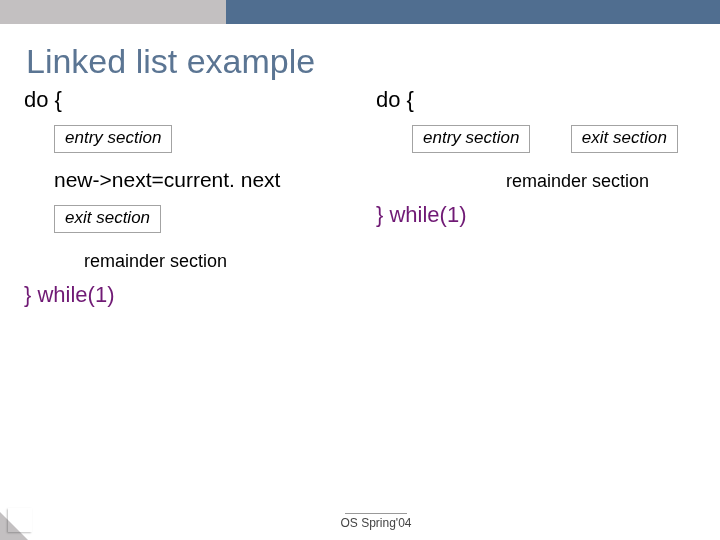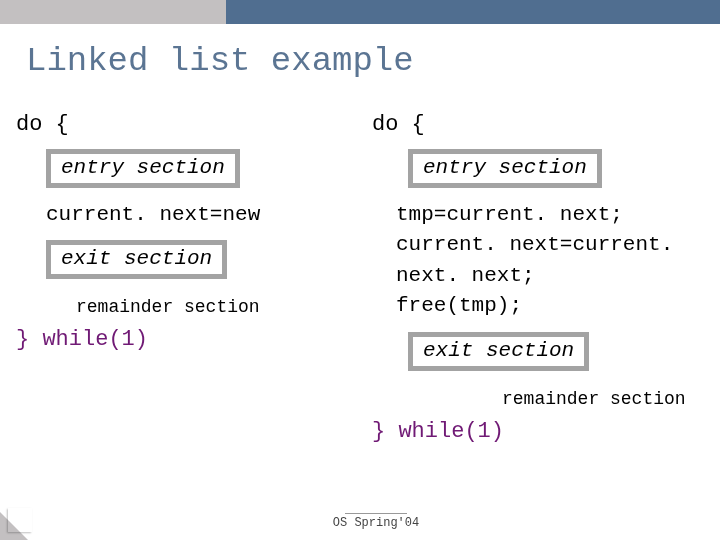--- a/index.html
+++ b/index.html
@@ -1,15 +1,15 @@
 <!DOCTYPE html>
 <html><head>
 <meta charset="utf-8">
 <style>
-  * { margin: 0; padding: 0; box-sizing: border-box; font-family: Liberation Mono, monospace; }
+  * { margin: 0; padding: 0; box-sizing: border-box; }
   body {
     width: 720px;
     height: 540px;
     background: #ffffff;
     font-family: Verdana, Geneva, sans-serif;
     position: relative;
     overflow: hidden;
   }
   .top-bar {
     width: 100%;
@@ -26,41 +26,41 @@
     background: #506e90;
   }
   .title {
     font-size: 34px;
     color: #5b7593;
     margin: 18px 0 0 26px;
     font-weight: normal;
   }
   .content {
     display: flex;
-    margin-top: 32px;
-    padding: 0 14px 0 10px;
+    margin-top: 6px;
+    padding: 0 14px 0 18px;
     gap: 12px;
   }
   .col {
     flex: 1;
     padding: 0 6px;
   }
   .col-left { padding-right: 14px; }
   .col-right { padding-left: 2px; }
   .do-line {
     font-size: 22px;
     color: #000;
     margin-bottom: 12px;
   }
   .box {
     display: inline-block;
-    border: 5px solid #a3a3a3;
+    border: 1px solid #a3a3a3;
     padding: 2px 10px 4px 10px;
     font-style: italic;
-    font-size: 21px;
+    font-size: 17px;
     color: #000;
     margin-left: 30px;
     margin-bottom: 12px;
   }
   .col-right .box {
     margin-left: 36px;
   }
   .code-block {
     font-size: 21px;
     color: #000;
@@ -139,35 +139,30 @@
 </div>
 
 <h1 class="title">Linked list example</h1>
 
 <div class="content">
 
   <div class="col col-left">
     <div class="do-line">do {</div>
     <div class="box">entry section</div>
     <div class="code-block">
-      <div>current. next=new</div>
+      <div>new-&gt;next=current. next</div>
     </div>
     <div class="box">exit section</div>
     <div class="remainder">remainder section</div>
     <div class="while-line">} while(1)</div>
   </div>
 
   <div class="col col-right">
     <div class="do-line">do {</div>
     <div class="box">entry section</div>
-    <div class="code-block">
-      <div>tmp=current. next;</div>
-      <div>current. next=current. next. next;</div>
-      <div>free(tmp);</div>
-    </div>
     <div class="box">exit section</div>
     <div class="remainder">remainder section</div>
     <div class="while-line">} while(1)</div>
   </div>
 
 </div>
 
 <div class="footer">
   <div class="footer-line"></div>
   <span>OS Spring'04</span>

